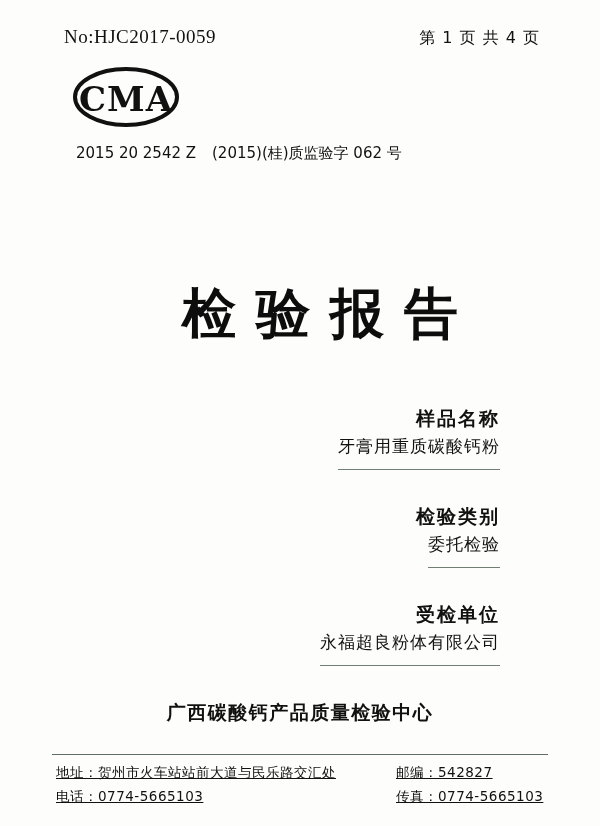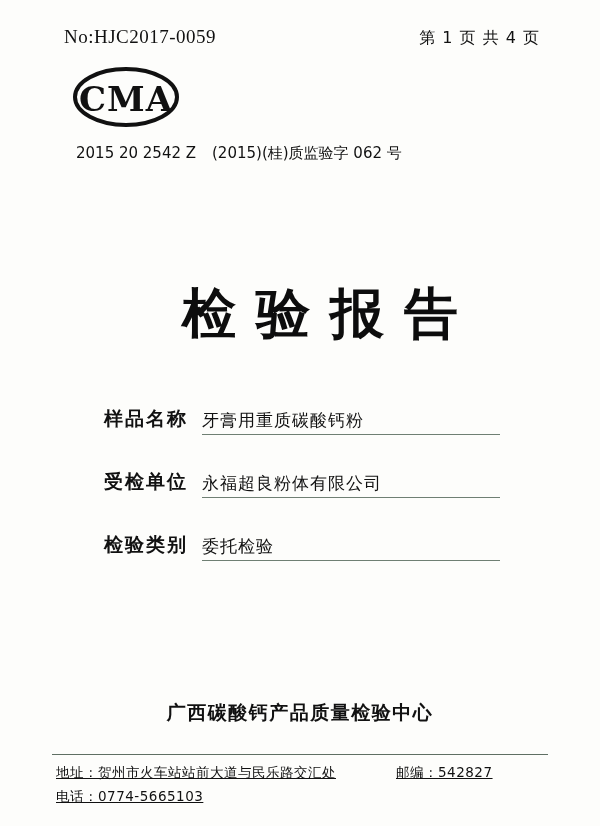--- a/index.html
+++ b/index.html
@@ -91,35 +91,36 @@
   .fields {
     position: absolute;
     top: 406px;
     left: 104px;
     width: 396px;
   }
   .field-row {
     display: flex;
     align-items: flex-end;
     margin-bottom: 34px;
+    flex-direction: column;
   }
   .field-label {
     font-family: "DejaVu Sans", sans-serif;
     font-size: 19px;
     font-weight: 600;
     letter-spacing: 2px;
     color: #111;
     white-space: nowrap;
     padding-bottom: 3px;
   }
   .field-value-wrap {
     flex: 1;
     margin-left: 14px;
     border-bottom: 1px solid #6f7f73;
-    padding-bottom: 2px;
+    padding-bottom: 11px;
   }
   .field-value {
     font-family: "DejaVu Sans", sans-serif;
     font-size: 17px;
     letter-spacing: 1px;
     color: #111;
   }
 
   
   .issuer {
@@ -194,29 +195,29 @@
   <div class="doc-title">检验报告</div>
 
   <div class="fields">
     <div class="field-row">
       <div class="field-label">样品名称</div>
       <div class="field-value-wrap">
         <span class="field-value">牙膏用重质碳酸钙粉</span>
       </div>
     </div>
     <div class="field-row">
+      <div class="field-label">检验类别</div>
+      <div class="field-value-wrap">
+        <span class="field-value">委托检验</span>
+      </div>
+    </div>
+    <div class="field-row">
       <div class="field-label">受检单位</div>
       <div class="field-value-wrap">
         <span class="field-value">永福超良粉体有限公司</span>
-      </div>
-    </div>
-    <div class="field-row">
-      <div class="field-label">检验类别</div>
-      <div class="field-value-wrap">
-        <span class="field-value">委托检验</span>
       </div>
     </div>
   </div>
 
   <div class="issuer">广西碳酸钙产品质量检验中心</div>
 
   <div class="footer-rule"></div>
 
   <div class="footer">
     <div class="footer-line">
@@ -224,16 +225,19 @@
         <span>地址：</span><span>贺州市火车站站前大道与民乐路交汇处</span>
       </div>
       <div class="footer-right">
         <span>邮编：</span><span>542827</span>
       </div>
     </div>
     <div class="footer-line">
       <div class="footer-left">
         <span>电话：</span><span>0774-5665103</span>
       </div>
+      <div class="footer-right">
+        <span>传真：</span><span>0774-5665103</span>
+      </div>
     </div>
   </div>
 
 </div>
 
 </body></html>

